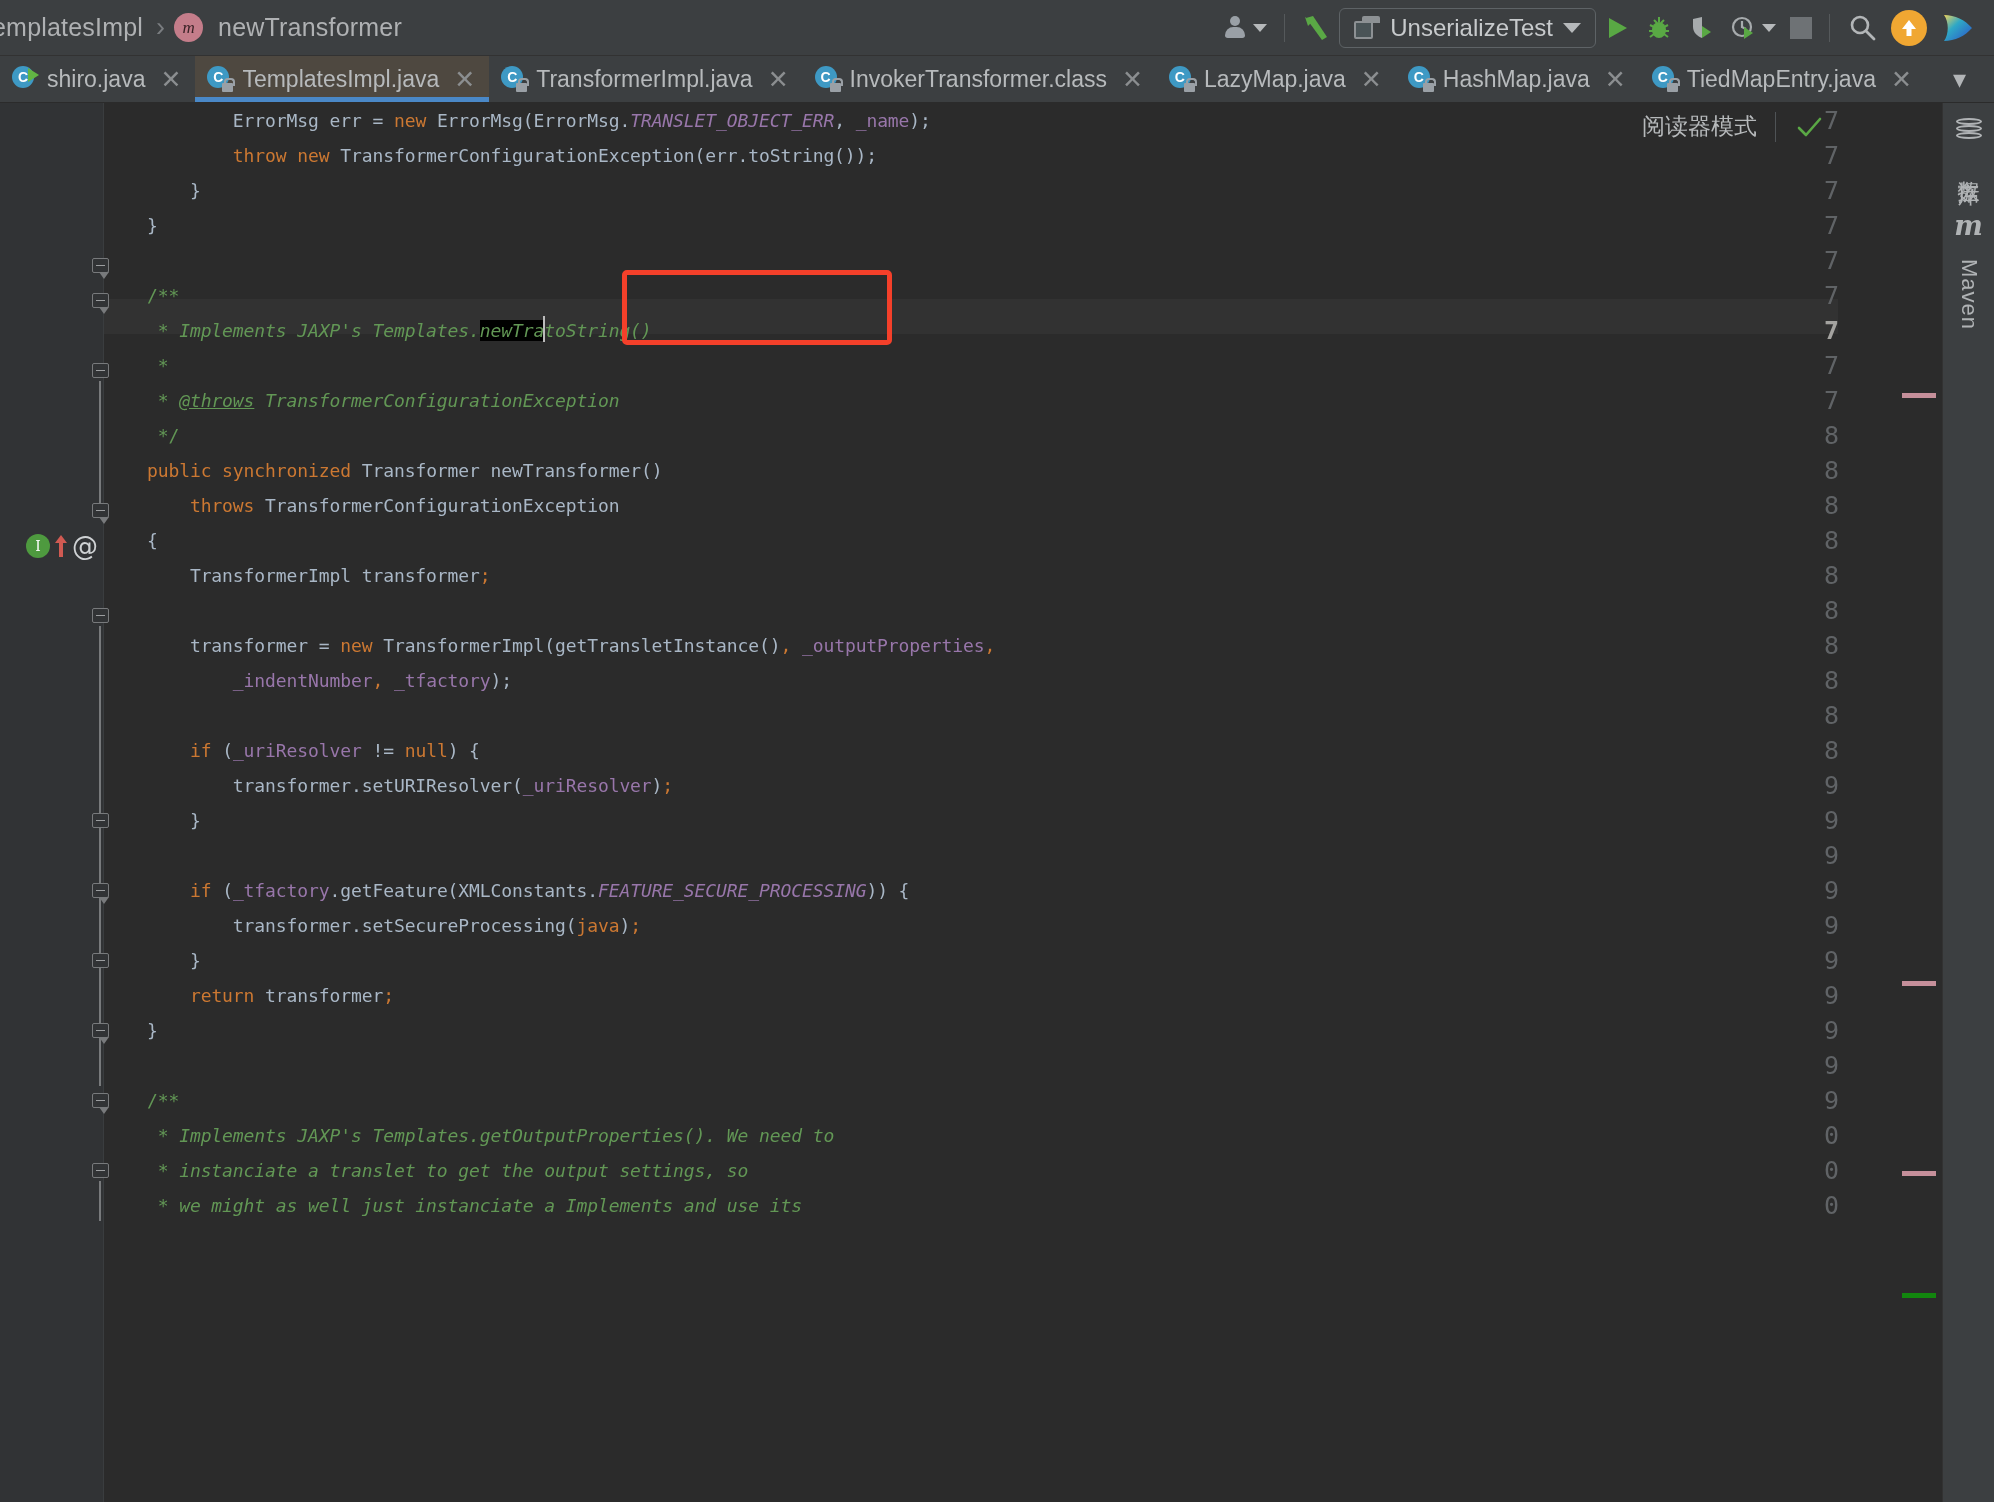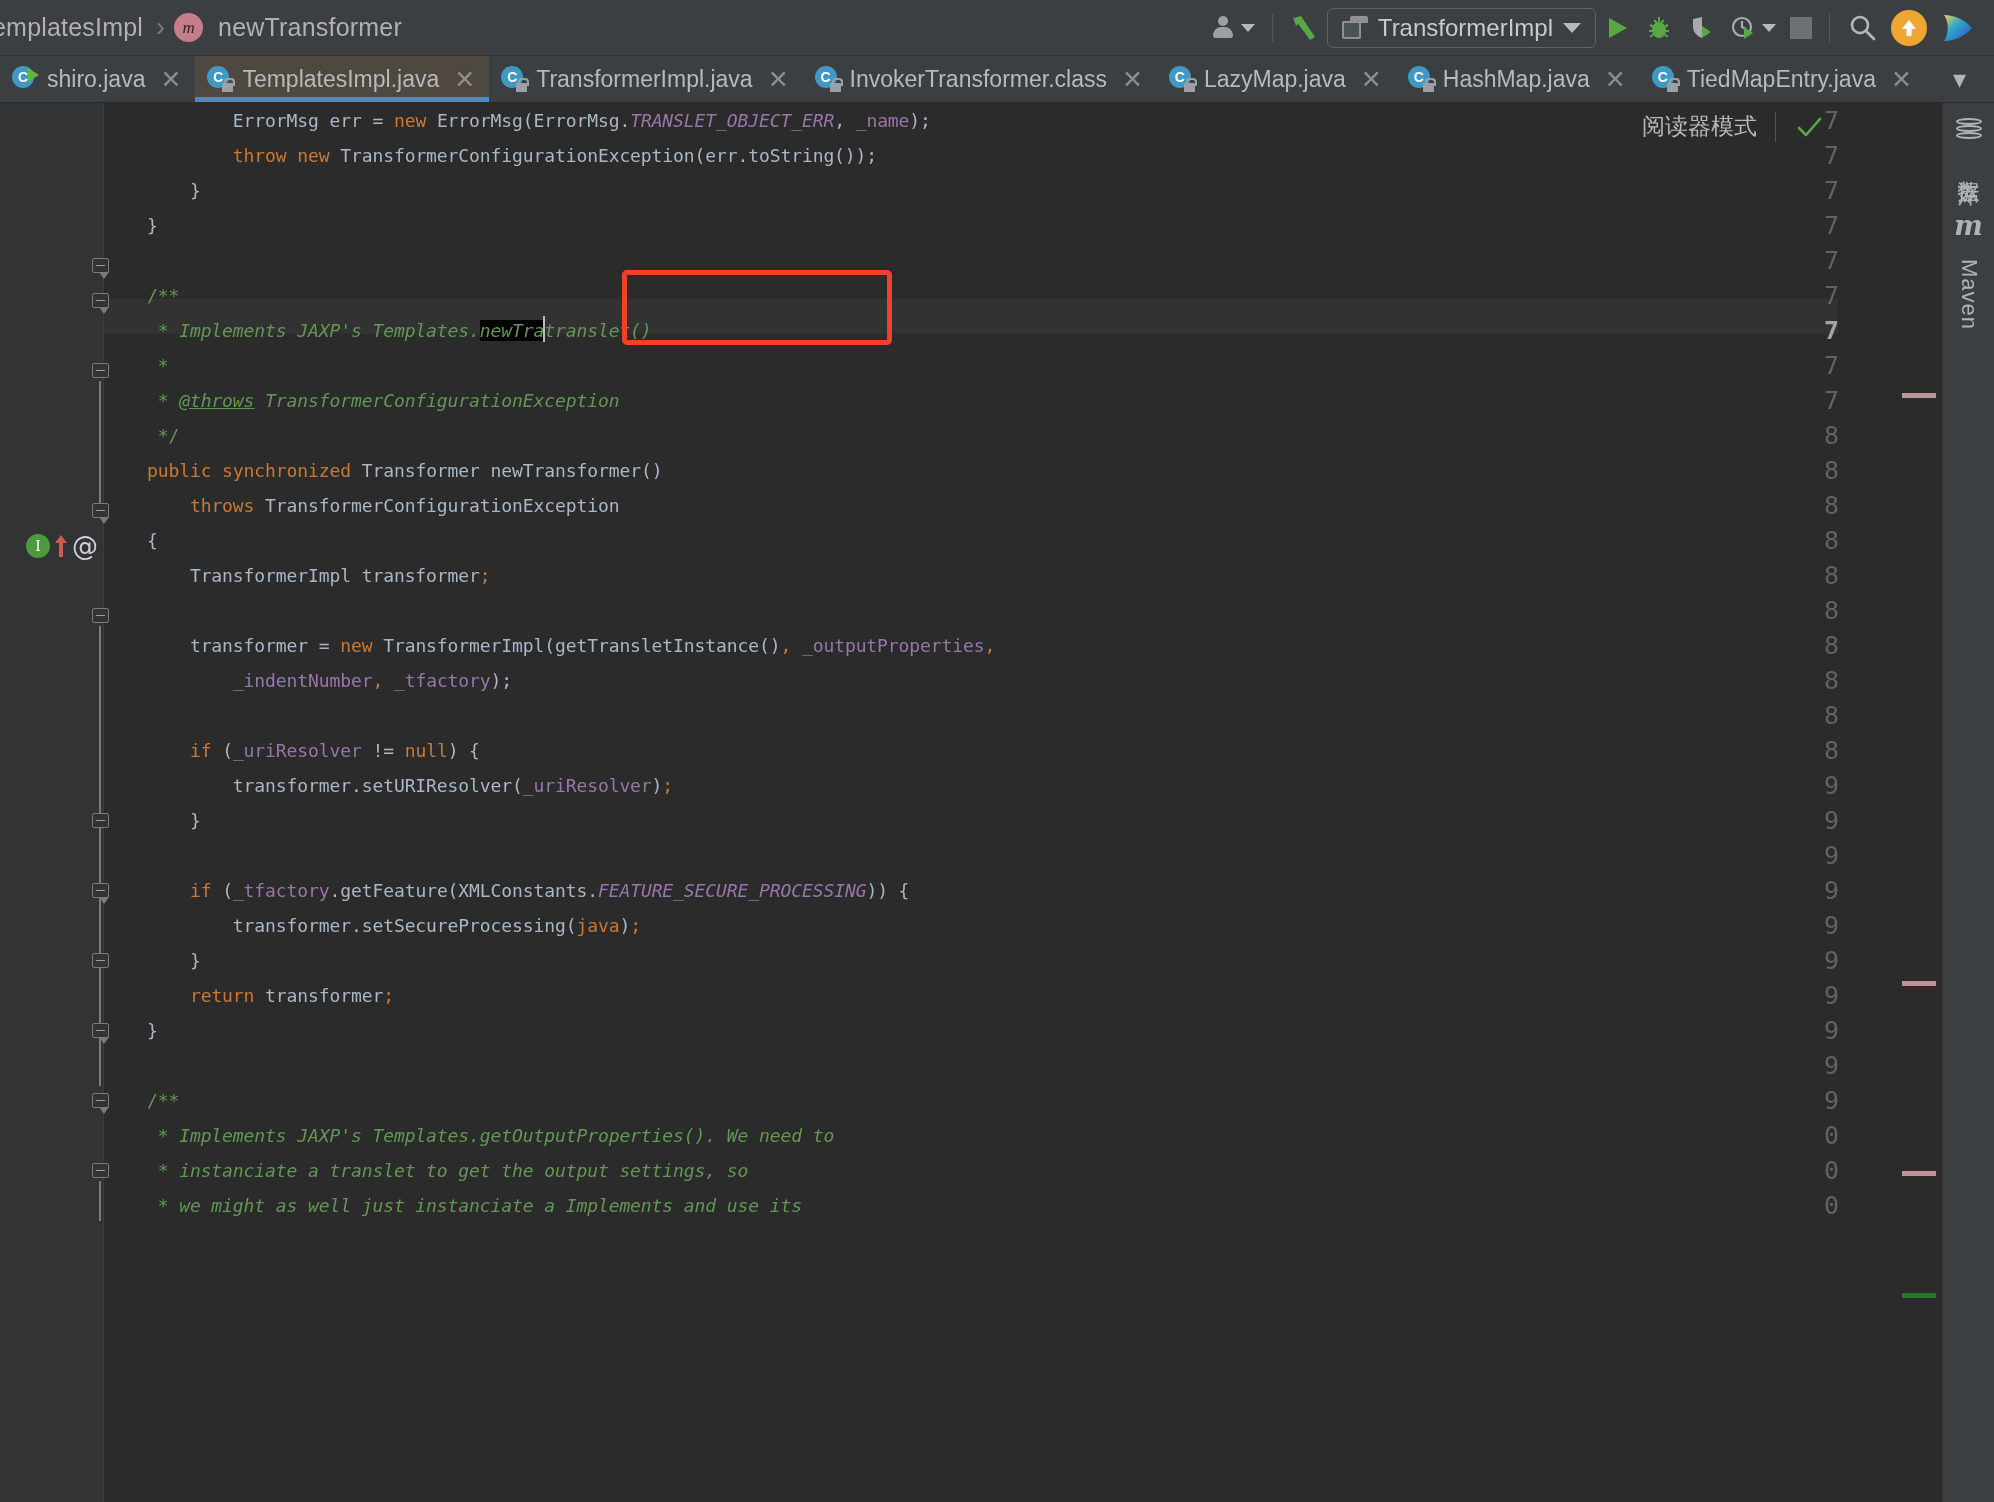--- a/index.html
+++ b/index.html
@@ -213,21 +213,21 @@
         <svg class="hammer" viewBox="0 0 30 30">
           <path d="M4 5 L11 3 L25 24 L20 27 Z" fill="#5aa845"></path>
           <path d="M3 4 L10 9 L6 13 Z" fill="#5aa845"></path>
         </svg>
       </div>
       <div class="runcfg">
         <span class="cfg-icon">
           <span class="r1"></span>
             <span class="r2"></span>
         </span>
-        <span class="runcfg-label">TransformerImpl</span>
+        <span class="runcfg-label">UnserializeTest</span>
         <span class="caret2"></span>
       </div>
       <div class="tb-btn">
         <svg width="28" height="28" viewBox="0 0 28 28">
           <path d="M6 4 L24 14 L6 24 Z" fill="#59a844"></path>
         </svg>
       </div>
       <div class="tb-btn">
         <svg width="28" height="28" viewBox="0 0 28 28">
           <ellipse cx="14" cy="16" rx="7" ry="8" fill="#59a844"></ellipse>
@@ -440,21 +440,21 @@
       </div>
 
       <div class="code-area">
         <div id="codelines">
             <div class="codeline" style="top: 0px;">            <span class="id">ErrorMsg</span> err = <span class="k">new</span> ErrorMsg(ErrorMsg.<span class="f" style="font-style:italic">TRANSLET_OBJECT_ERR</span>, <span class="f">_name</span>);</div>
             <div class="codeline" style="top: 35px;">            <span class="k">throw new</span> TransformerConfigurationException(err.toString());</div>
             <div class="codeline" style="top: 70px;">        }</div>
             <div class="codeline" style="top: 105px;">    }</div>
             <div class="codeline" style="top: 140px;"></div>
             <div class="codeline" style="top: 175px;">    <span class="cmt">/**</span></div>
-            <div class="codeline" style="top: 210px;">     <span class="cm">* Implements JAXP's Templates.</span><span class="cm sel">newTra</span><span class="caret-bar"></span><span class="cm">translet()</span></div>
+            <div class="codeline" style="top: 210px;">     <span class="cm">* Implements JAXP's Templates.</span><span class="cm sel">newTra</span><span class="caret-bar"></span><span class="cm">toString()</span></div>
             <div class="codeline" style="top: 245px;">     <span class="cm">*</span></div>
             <div class="codeline" style="top: 280px;">     <span class="cm">* <span class="doctag">@throws</span> TransformerConfigurationException</span></div>
             <div class="codeline" style="top: 315px;">     <span class="cmt">*/</span></div>
             <div class="codeline" style="top: 350px;">    <span class="k">public synchronized</span> Transformer <span class="id">newTransformer</span>()</div>
             <div class="codeline" style="top: 385px;">        <span class="k">throws</span> TransformerConfigurationException</div>
             <div class="codeline" style="top: 420px;">    {</div>
             <div class="codeline" style="top: 455px;">        TransformerImpl transformer<span class="k">;</span></div>
             <div class="codeline" style="top: 490px;"></div>
             <div class="codeline" style="top: 525px;">        transformer = <span class="k">new</span> TransformerImpl(getTransletInstance()<span class="k">,</span> <span class="f">_outputProperties</span><span class="k">,</span></div>
             <div class="codeline" style="top: 560px;">            <span class="f">_indentNumber</span><span class="k">,</span> <span class="f">_tfactory</span>);</div>

